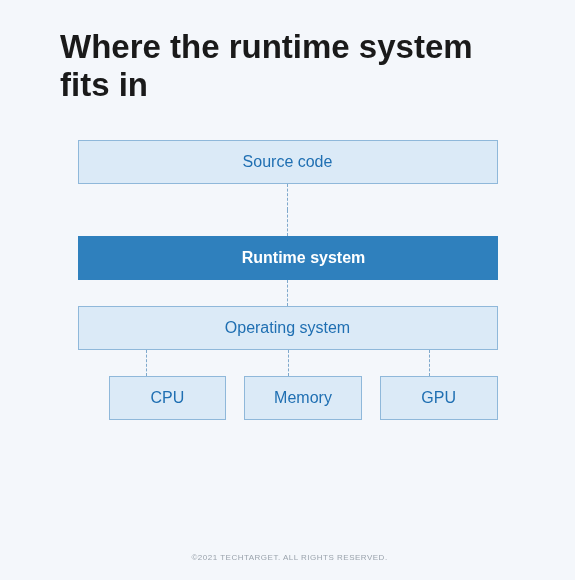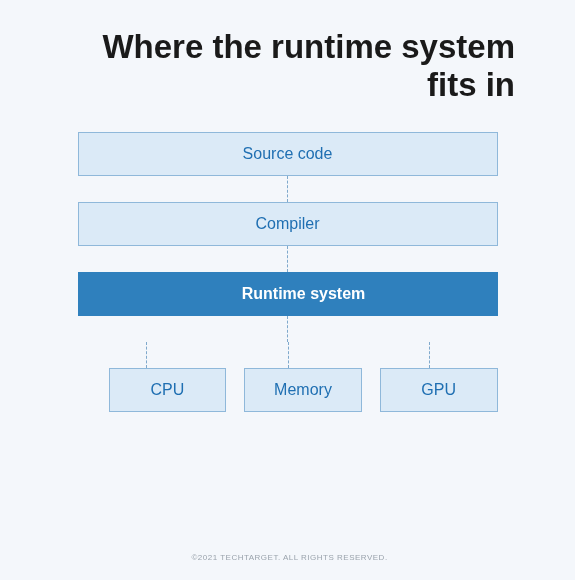--- a/index.html
+++ b/index.html
@@ -3,30 +3,30 @@
 <meta charset="utf-8">
 <style>
   * { box-sizing: border-box; margin: 0; padding: 0; }
   html, body { width: 575px; height: 580px; }
   body {
     background: #f4f7fb;
     font-family: -apple-system, BlinkMacSystemFont, "Segoe UI", Helvetica, Arial, sans-serif;
     position: relative;
   }
   .title {
-    text-align: right;
+    text-align: left;
     font-weight: 700;
     color: #1a1a1a;
     font-size: 33px;
     line-height: 1.15;
     padding: 28px 60px 20px 60px;
   }
   .stack {
     width: 420px;
-    margin: 8px auto;
+    margin: 16px auto;
     position: relative;
   }
   .box {
     height: 44px;
     border: 1px solid #8fb8da;
     background: #dbeaf7;
     color: #1f6fb2;
     font-size: 16px;
     font-weight: 500;
     display: flex;
@@ -86,30 +86,30 @@
 
 <h1 class="title">Where the runtime system fits in</h1>
 
 <div class="stack">
 
   <div class="box">Source code</div>
   <div class="connector">
       <div class="vline"></div>
     </div>
 
-  <div class="box">Compiler</div>
   <div class="connector">
       <div class="vline"></div>
     </div>
 
   <div class="box dark">Runtime system</div>
   <div class="connector">
       <div class="vline"></div>
     </div>
 
+  <div class="box">Operating system</div>
 
   <div class="hw-connectors">
     <div class="vline" style="left:16.3%"></div>
     <div class="vline" style="left:50%"></div>
     <div class="vline" style="left:83.7%"></div>
   </div>
 
   <div class="hw-row">
     <div class="box">CPU</div>
     <div class="box">Memory</div>

